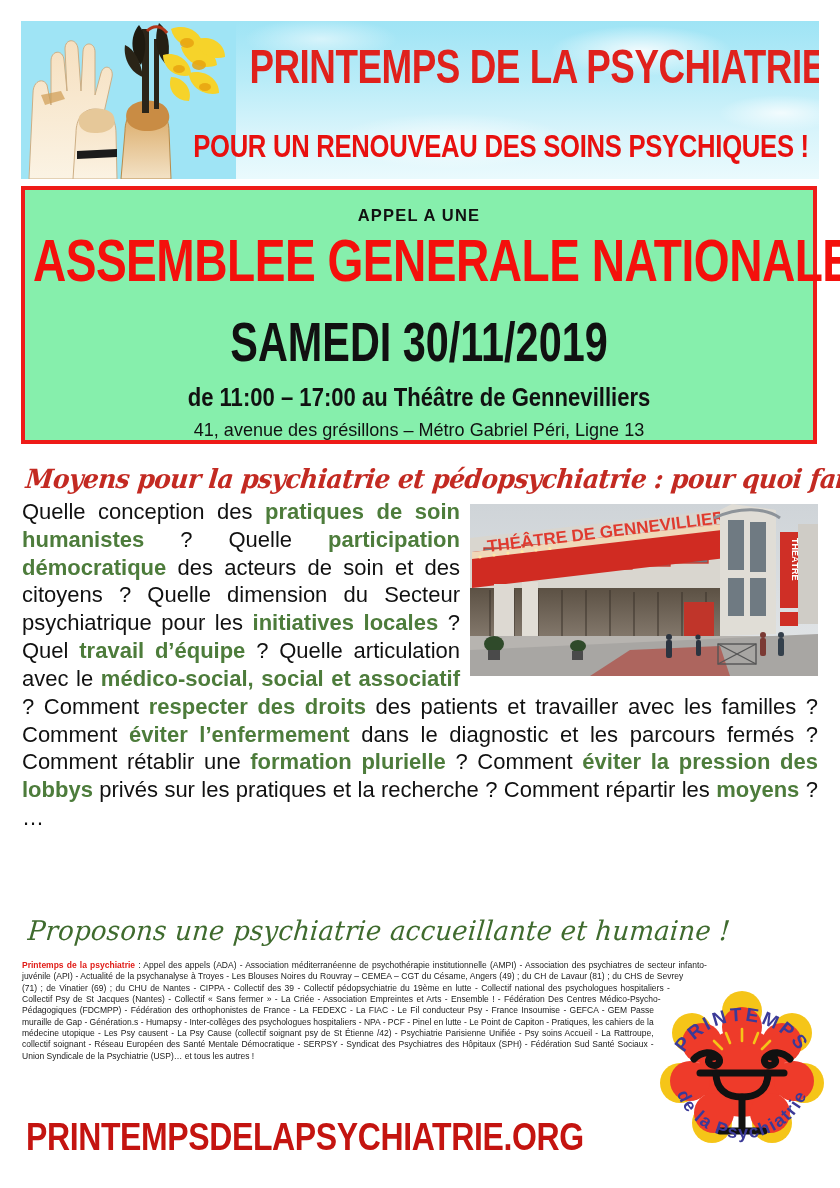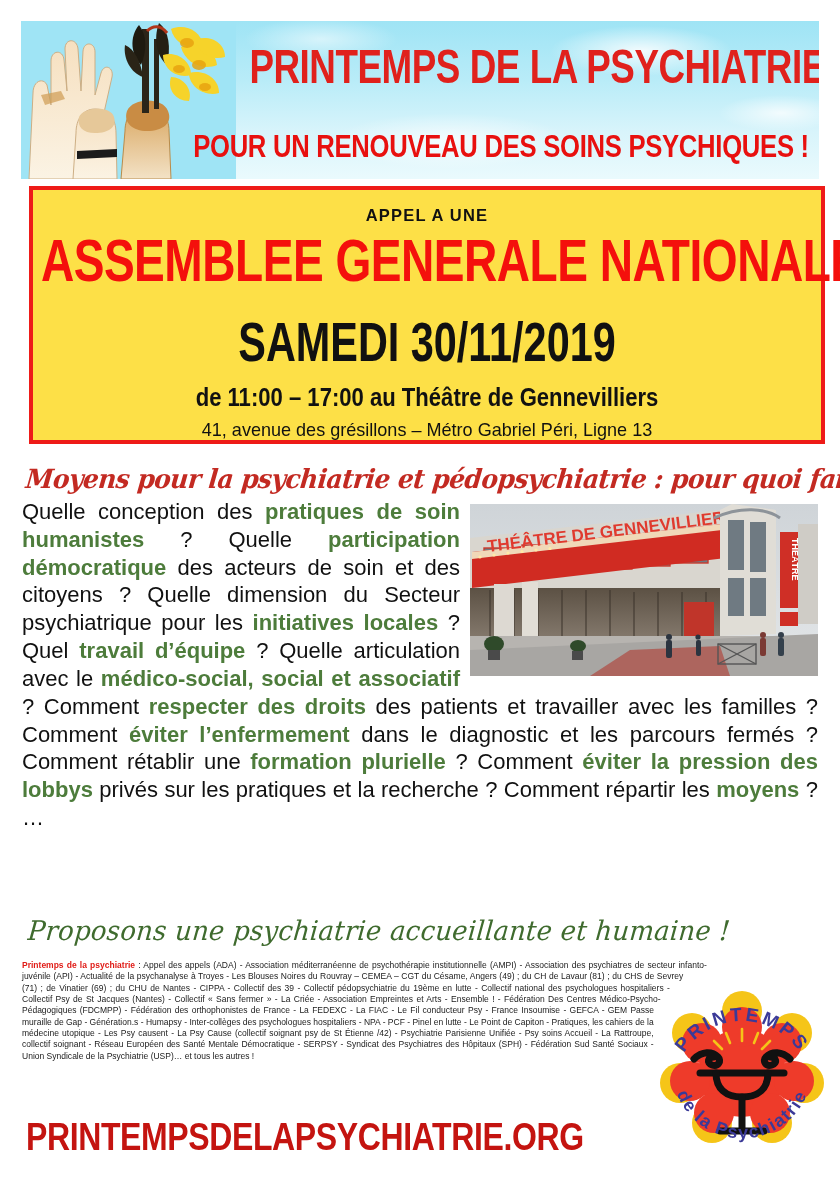--- a/index.html
+++ b/index.html
@@ -44,22 +44,22 @@
     text-align:center;
     font-weight:bold;font-size:27px;letter-spacing:-0.3px;
     color:#e8100f;
     transform:scaleX(.95) scaleY(1.18);
     transform-origin:50% 0;
     white-space:nowrap;
   }
 
   
   .redbox{
-    position:absolute;left:29px;top:186px;width:796px;height:258px;
-    border:4px solid #ee1b18;background:#fde047;box-sizing:border-box;
+    position:absolute;left:21px;top:186px;width:796px;height:258px;
+    border:4px solid #ee1b18;background:#86efac;box-sizing:border-box;
   }
   .appel{
     text-align:center;font-weight:bold;font-size:16.5px;letter-spacing:1.2px;
     color:#111;margin-top:16px;
   }
   .age{
     text-align:center;font-weight:bold;font-size:47px;color:#f4100c;
     letter-spacing:-0.5px;margin-top:8px;
     transform:scaleY(1.25) scaleX(.98);transform-origin:50% 50%;
     white-space:nowrap;

